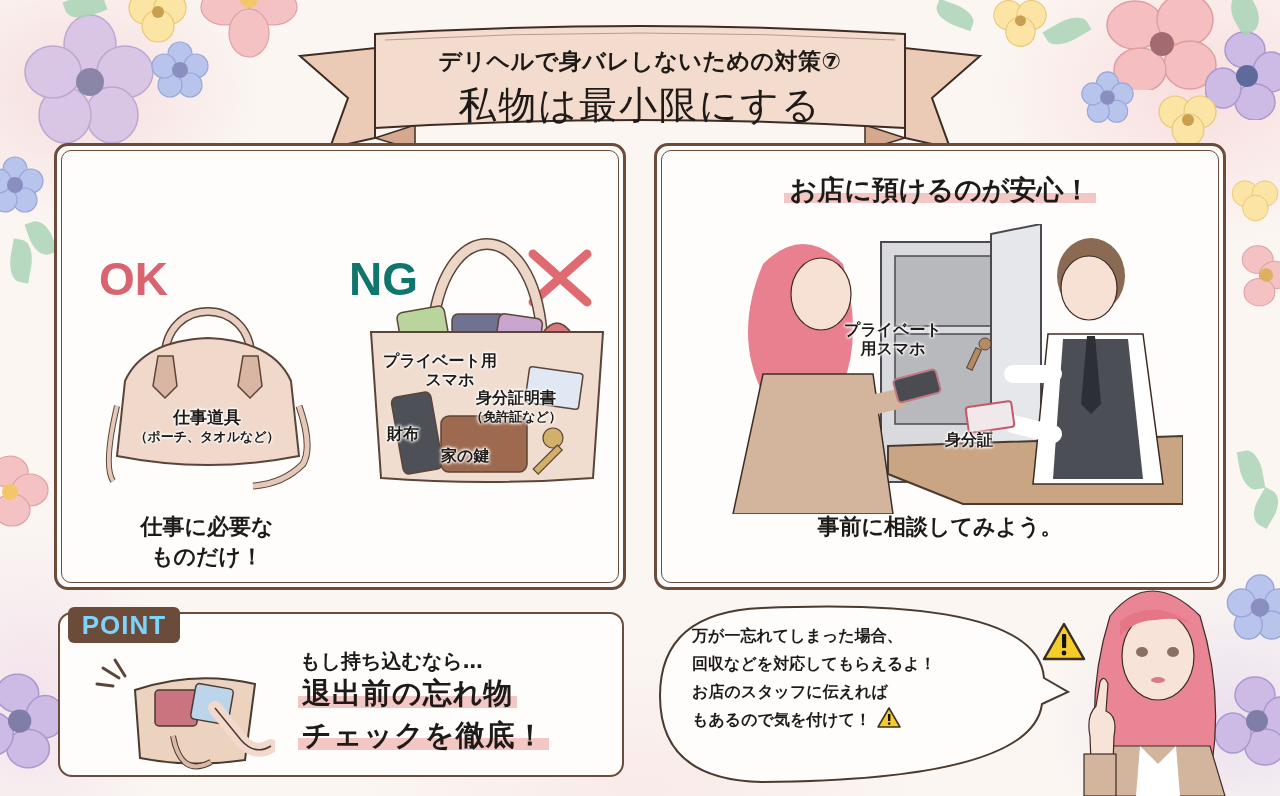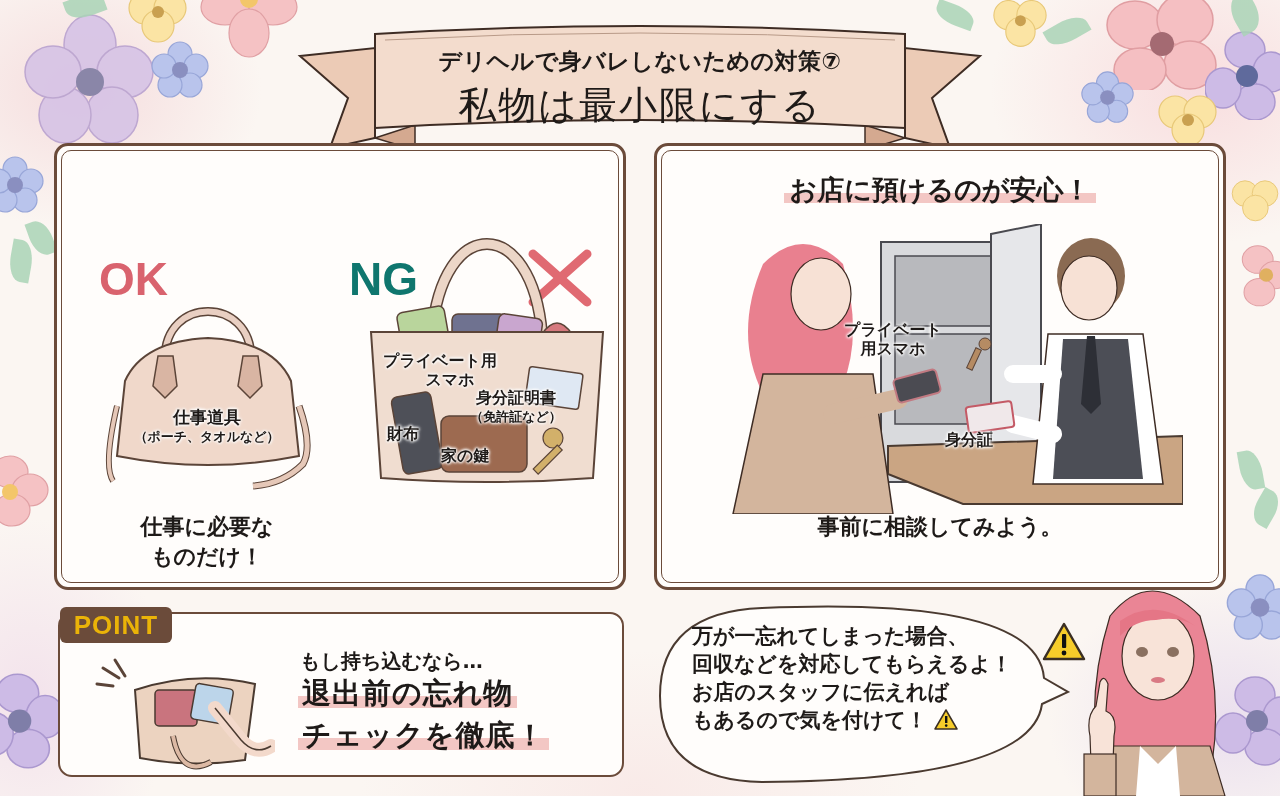--- a/index.html
+++ b/index.html
@@ -58,38 +58,38 @@
 
   .okng { position: absolute; font-family: "Liberation Sans", sans-serif; font-weight: bold; font-size: 46px; }
   .tag-label {
     position: absolute; font-weight: bold; font-size: 15px; text-align: center; line-height: 19px;
     text-shadow: 0 0 3px #fff, 0 0 3px #fff, 0 0 3px #fff, 0 0 4px #fff;
   }
   .tag-label small { font-size: 13px; display: block; }
 
   
   .point-badge {
-    position: absolute; left: 60px; top: 607px; width: 112px; height: 36px;
-    background: #6b4b3a; color: #eab308; border-radius: 6px;
+    position: absolute; left: 68px; top: 607px; width: 112px; height: 36px;
+    background: #6b4b3a; color: #7dd3fc; border-radius: 6px;
     font-family: "Liberation Sans", sans-serif; font-weight: bold; font-size: 26px;
     text-align: center; line-height: 36px; letter-spacing: 1px;
   }
   .point-lead { position: absolute; left: 300px; top: 648px; font-size: 20px; font-weight: bold; }
   .point-line {
     position: absolute; left: 298px; font-size: 29px; font-weight: bold; letter-spacing: 1px;
   }
   .point-line span {
     background: linear-gradient(transparent 58%, #f3c7c4 58%, #f3c7c4 95%, transparent 95%);
     padding: 0 4px;
     margin-top: 28px;
   }
 
   
   .bubble-text {
-    position: absolute; left: 692px; top: 622px; font-size: 21px; font-weight: bold; line-height: 28px;
+    position: absolute; left: 692px; top: 622px; font-size: 16px; font-weight: bold; line-height: 28px;
   }
   .warn { position: absolute; }
 </style>
 </head>
 <body>
 
 <div class="bg-wash" data-name="watercolor-background"></div>
 
 <svg class="flower" data-name="flower-decoration-icon" style="left:20px;top:10px" width="140" height="140" viewBox="0 0 140 140">
   <g fill="#d6c3e6" stroke="#b8a1cf" stroke-width="1.5" opacity=".9">

